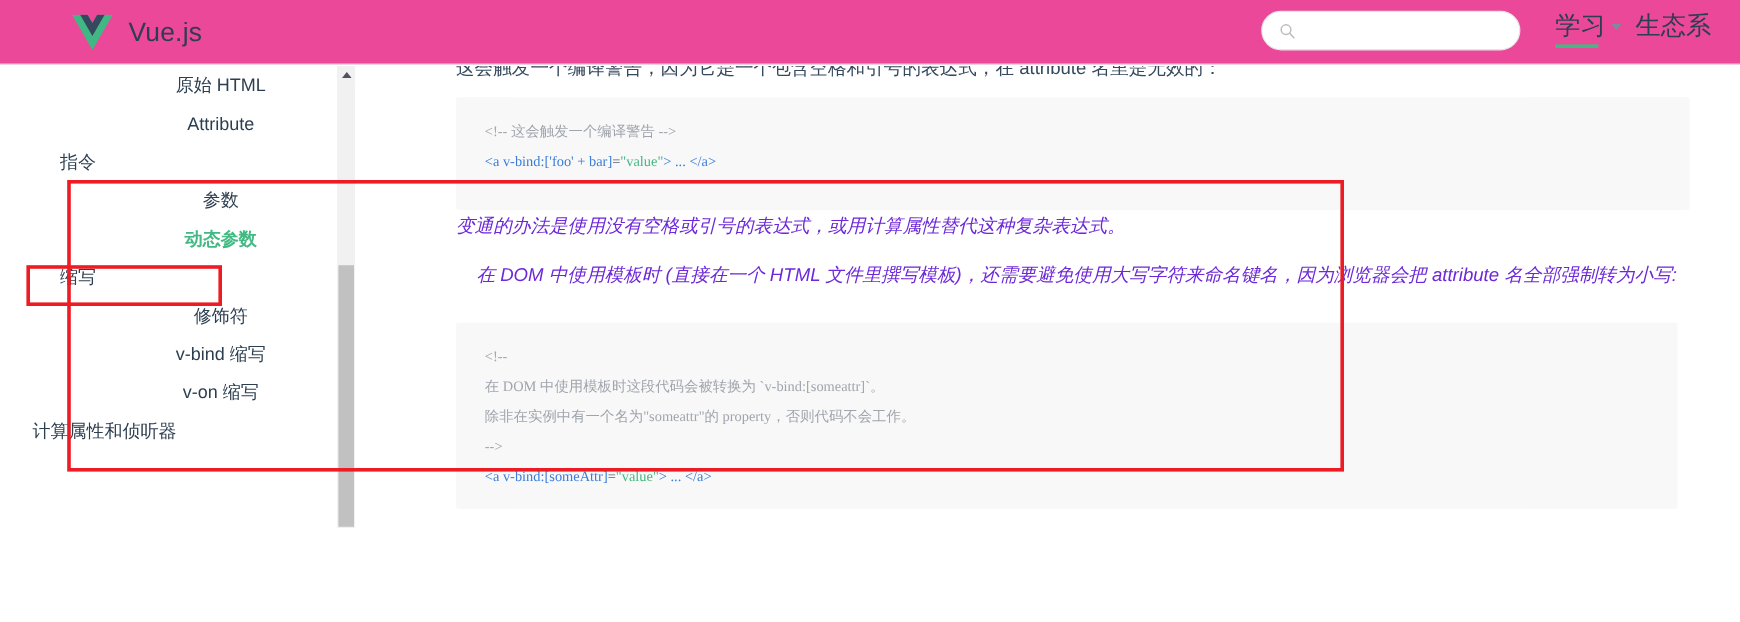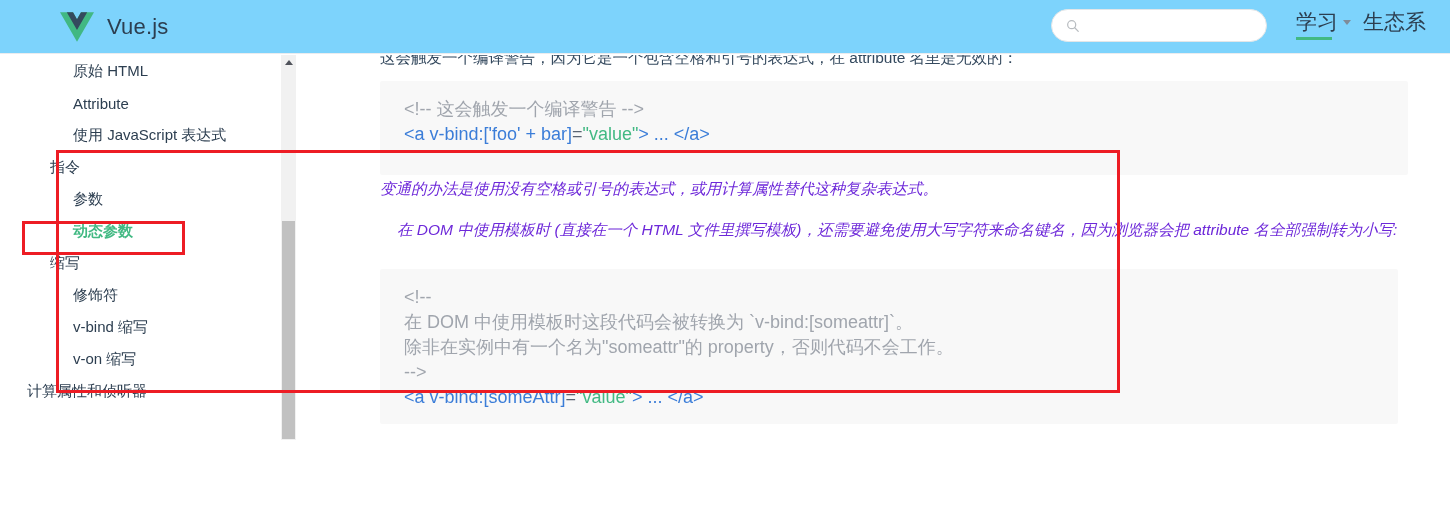--- a/index.html
+++ b/index.html
@@ -9,21 +9,21 @@
     background: #ffffff;
     font-family: "Liberation Sans", "DejaVu Sans", sans-serif;
     overflow: hidden;
   }
 
   
   #header {
     position: absolute;
     top: 0; left: 0;
     width: 1450px; height: 54px;
-    background: #7dd3fc;
+    background: #ec4899;
     border-bottom: 1px solid #eaecef;
     z-index: 20;
   }
   #brand {
     position: absolute;
     left: 60px; top: 4px;
     display: flex; align-items: center;
     height: 46px;
     cursor: pointer;
   }
@@ -99,21 +99,21 @@
   .side-item {
     height: 32px;
     display: flex; align-items: center;
     font-size: 15px;
     color: #2c3e50;
     cursor: pointer;
     white-space: nowrap;
   }
   .lvl0 { padding-left: 27px; }
   .lvl1 { padding-left: 50px; }
-  .lvl2 { padding-left: 73px; }
+  .lvl2 { padding-left: 73px; justify-content: center; }
   .side-item.active { color: #42b983; font-weight: bold; }
 
   #sidebar-highlight {
     position: absolute;
     left: 22px; top: 221px;
     width: 163px; height: 34px;
     border: 3px solid #ed1c24;
     pointer-events: none;
     z-index: 5;
   }
@@ -171,22 +171,22 @@
     line-height: 26px;
     white-space: nowrap;
     overflow: hidden;
   }
 
   .code-block {
     position: absolute;
     background: #f8f8f8;
     border-radius: 2px;
     padding: 16px 24px;
-    font-family: Liberation Sans, sans-serif;
-    font-size: 18px;
+    font-family: Liberation Serif, serif;
+    font-size: 12px;
     line-height: 25px;
     color: #4a5568;
     white-space: pre;
     overflow: hidden;
   }
   #code-1 { left: 83px; top: 26px; width: 1028px; height: 94px; }
   #code-2 { left: 83px; top: 214px; width: 1018px; height: 155px; }
 
   .c-comment { color: #a0a5ad; }
   .c-tag     { color: #3b7dd8; }
@@ -251,23 +251,20 @@
 </div>
 
 <div id="sidebar">
   <div id="sidebar-items">
       <div class="side-item lvl2">
         <span>原始 HTML</span>
       </div>
       <div class="side-item lvl2">
         <span>Attribute</span>
       </div>
-      <div class="side-item lvl2">
-        <span>使用 JavaScript 表达式</span>
-      </div>
       <div class="side-item lvl1">
         <span>指令</span>
       </div>
       <div class="side-item lvl2">
         <span>参数</span>
       </div>
       <div class="side-item lvl2 active">
         <span>动态参数</span>
       </div>
       <div class="side-item lvl1">

